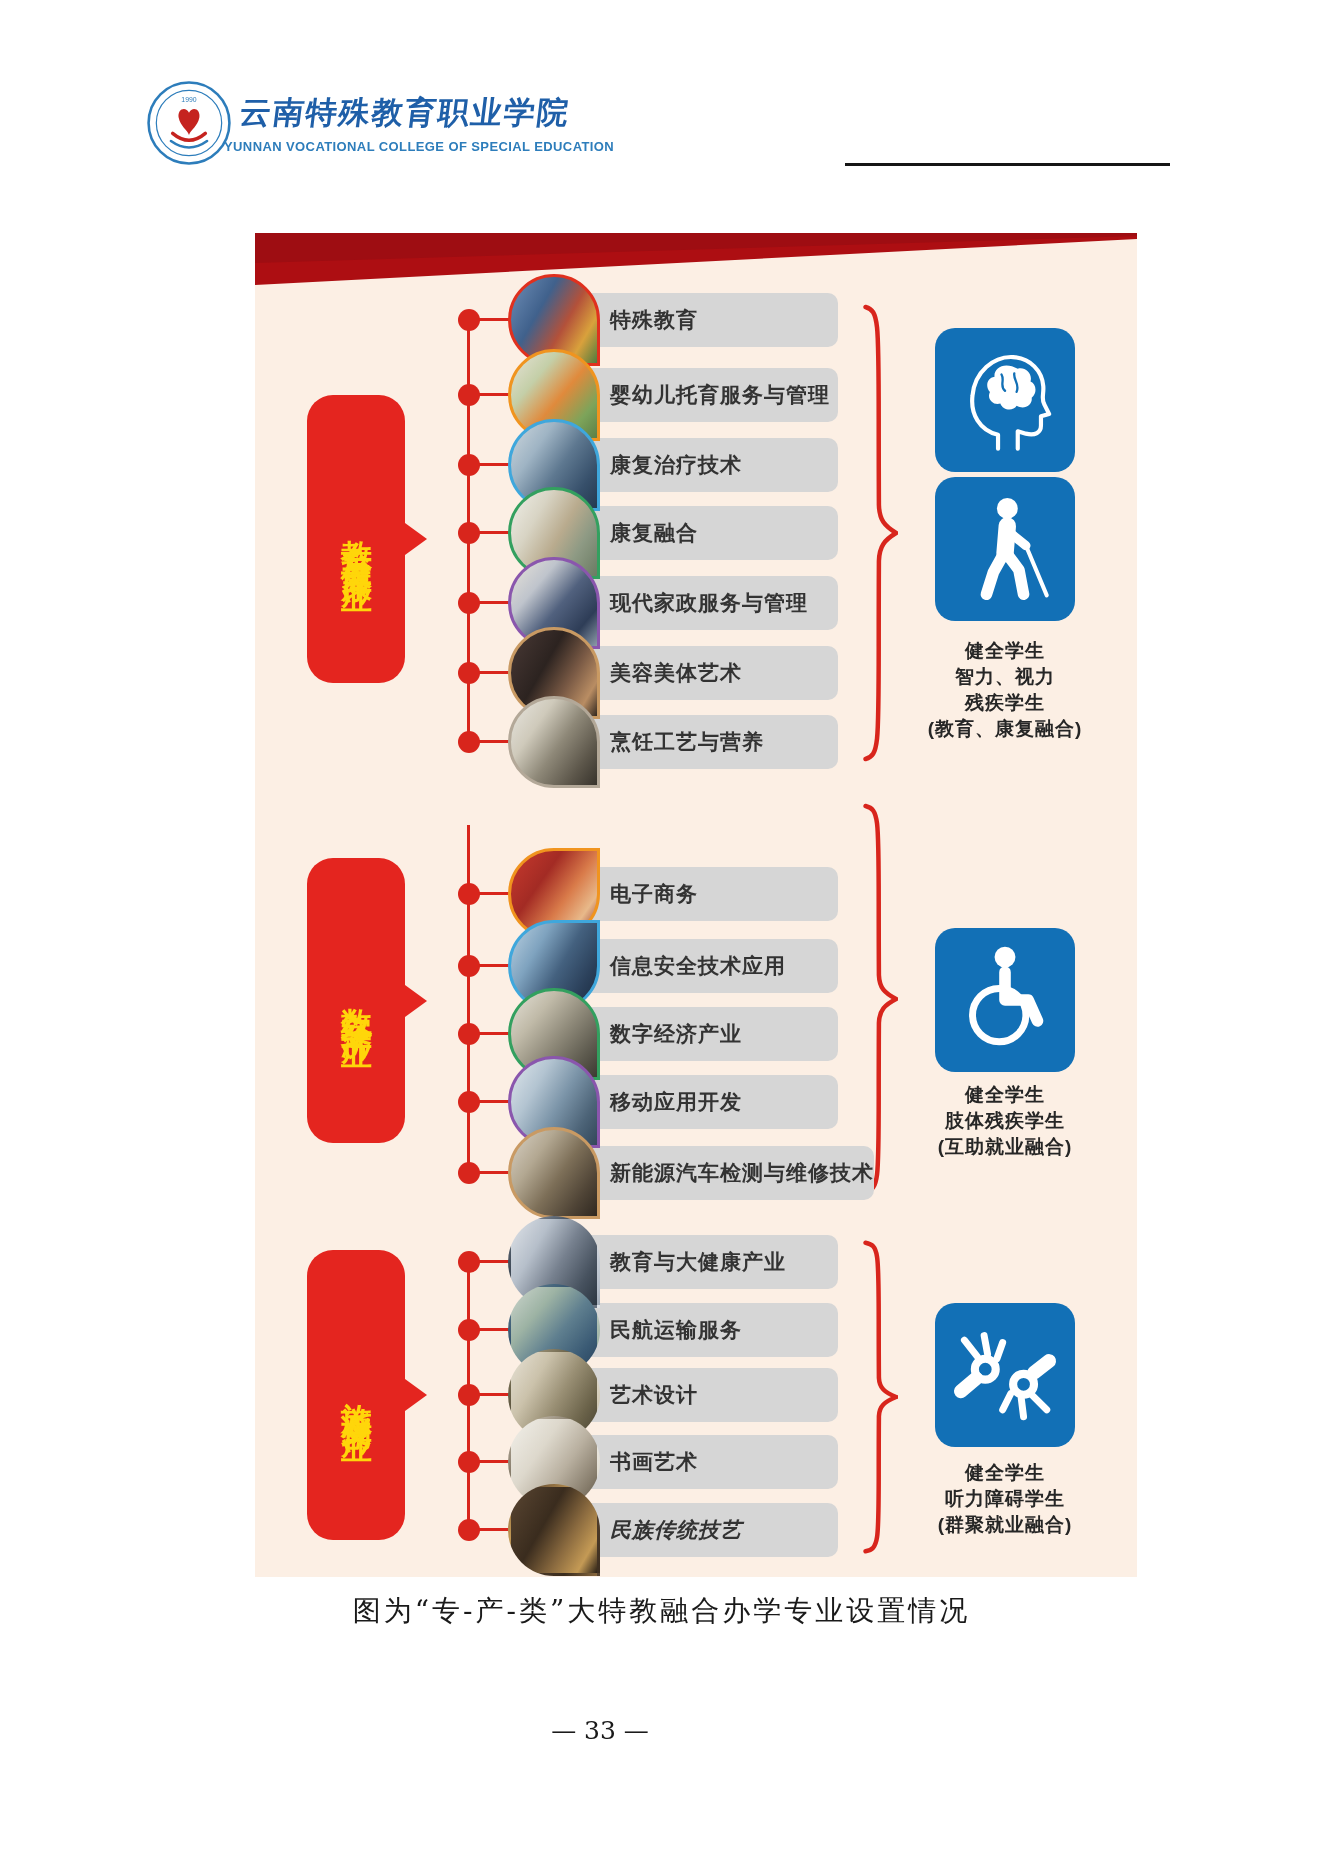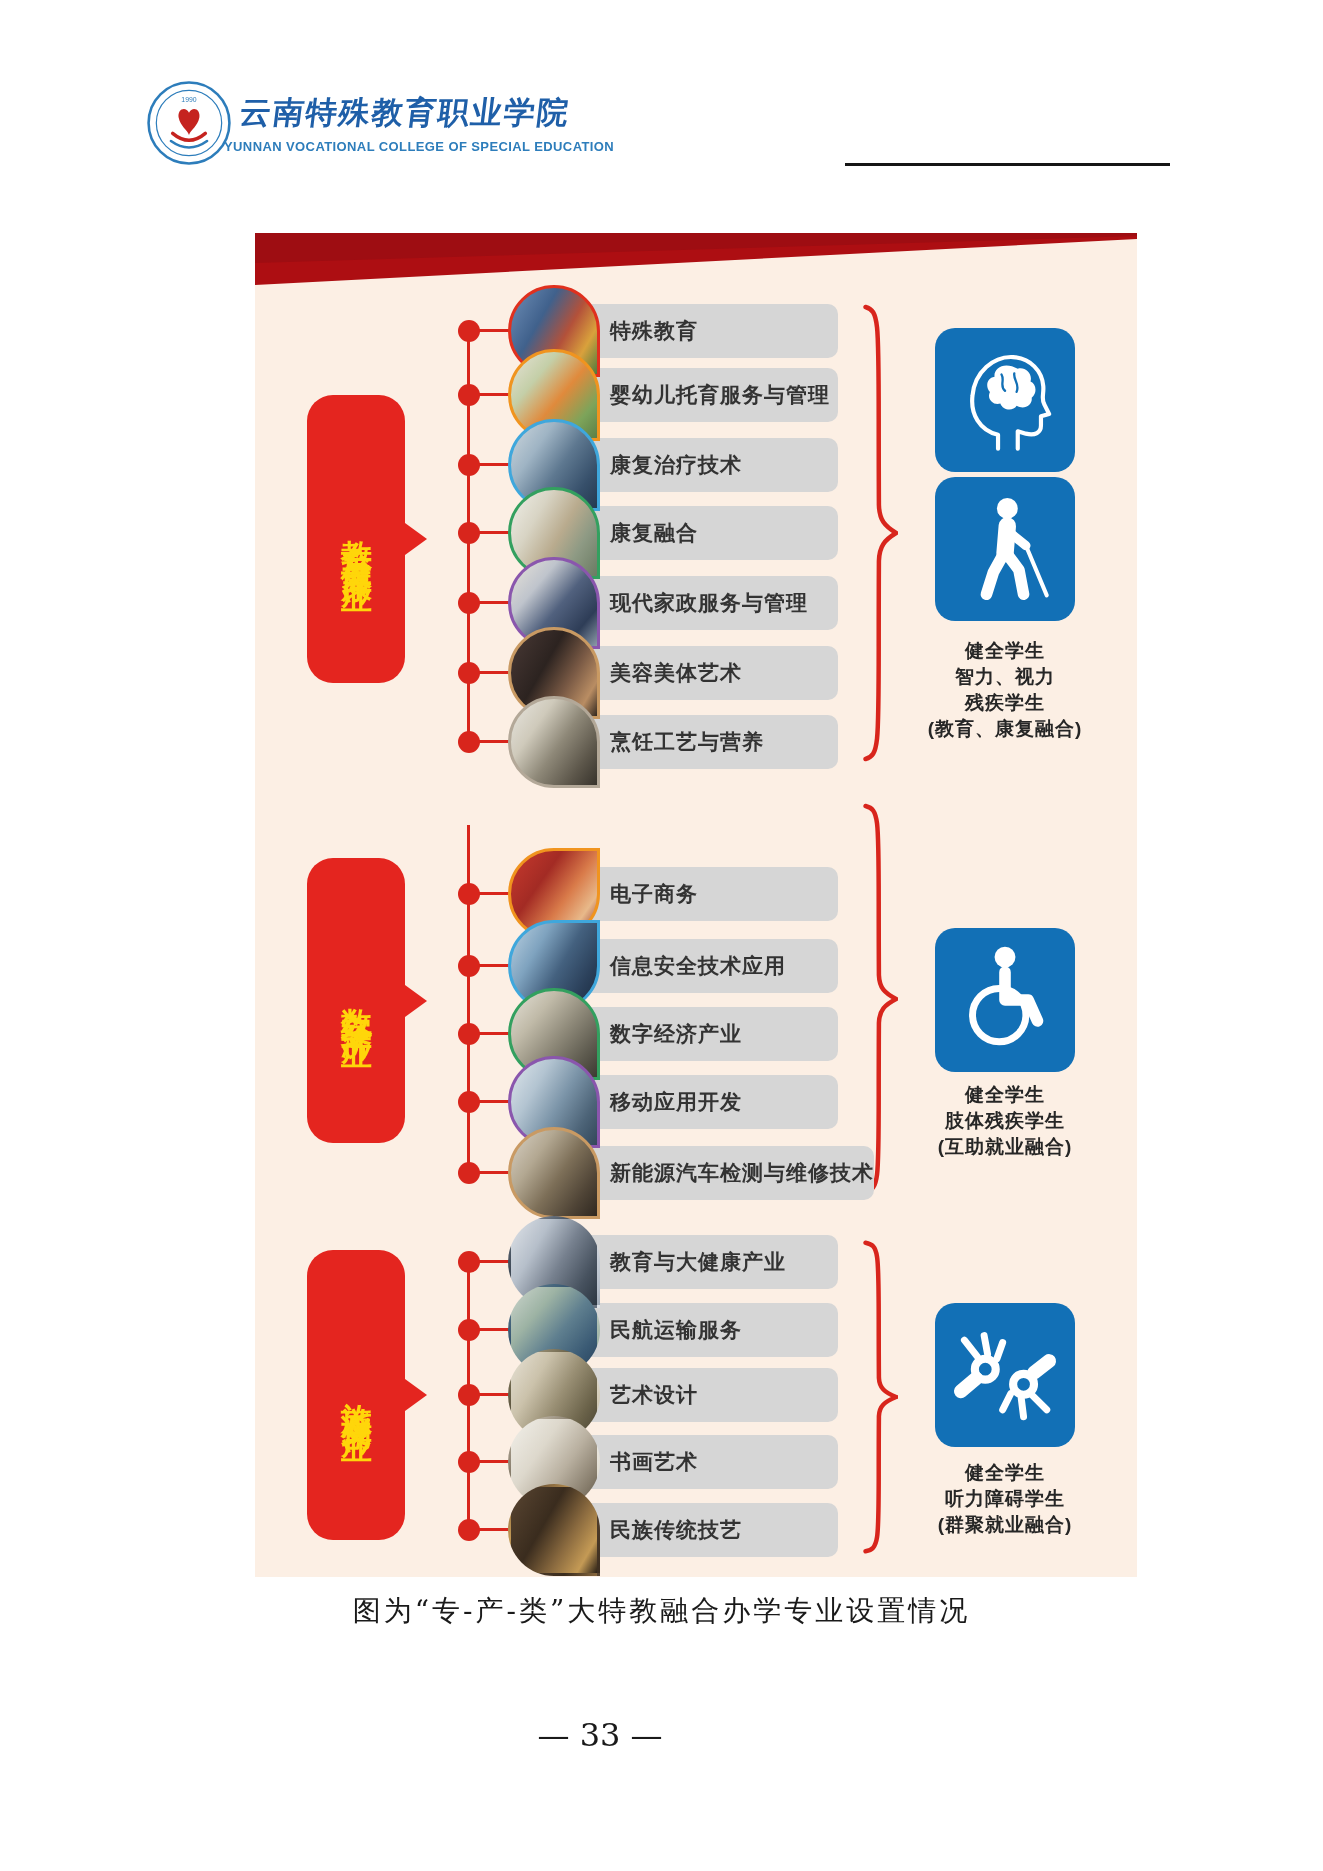--- a/index.html
+++ b/index.html
@@ -50,21 +50,21 @@
   .isq{position:absolute;left:935px;width:140px;height:144px;background:#1270b6;border-radius:20px;
         display:flex;align-items:center;justify-content:center;}
   .isq svg{width:116px;height:120px;}
   .ocap{position:absolute;left:860px;width:290px;text-align:center;font-weight:bold;
         font-size:19px;line-height:26px;color:#262626;letter-spacing:1px;}
 
   
   .caption{position:absolute;top:1592px;left:0;width:1323px;text-align:center;
         font-family:"DejaVu Serif",serif;font-size:28px;color:#1a1a1a;letter-spacing:3px;}
   .pagenum{position:absolute;top:1716px;left:470px;width:260px;text-align:center;
-        font-family:"DejaVu Serif",serif;font-size:32px;color:#1a1a1a;}
+        font-family:"DejaVu Serif",serif;font-size:25px;color:#1a1a1a;}
 </style>
 </head>
 <body>
 
 <div class="page">
 
   <div class="logo">
     <svg viewBox="0 0 100 100" width="86" height="86">
       <circle cx="50" cy="50" r="47" fill="#ffffff" stroke="#2d7dbb" stroke-width="3"></circle>
       <circle cx="50" cy="50" r="38" fill="none" stroke="#2d7dbb" stroke-width="1.4"></circle>
@@ -95,21 +95,21 @@
   </div>
   <div class="glabel" style="top:858px;height:285px;">
     <span>数字经济产业</span>
     <span class="garrow"></span>
   </div>
   <div class="glabel" style="top:1250px;height:290px;">
     <span>旅游文创产业</span>
     <span class="garrow"></span>
   </div>
 
-  <div class="row" style="top:285px;">
+  <div class="row" style="top:274px;">
     <span class="dot"></span>
     <span class="hline"></span>
     <span class="photo tbr" style="background: linear-gradient(120deg, rgb(111, 143, 183) 0%, rgb(64, 97, 140) 35%, rgb(179, 81, 58) 60%, rgb(217, 161, 60) 80%, rgb(79, 122, 63) 100%); border-color: rgb(224, 48, 30);"></span>
     <div class="bar">
         <span>特殊教育</span>
       </div>
   </div>
   <div class="row" style="top:349px;">
     <span class="dot"></span>
     <span class="hline"></span>
@@ -225,21 +225,21 @@
       </div>
   </div>
   <div class="row" style="top:1416px;">
     <span class="dot"></span>
     <span class="hline"></span>
     <span class="photo round" style="background: linear-gradient(125deg, rgb(242, 240, 234) 0%, rgb(221, 216, 204) 35%, rgb(185, 176, 160) 60%, rgb(133, 123, 106) 85%, rgb(90, 82, 69) 100%); border-color: transparent;"></span>
     <div class="bar">
         <span>书画艺术</span>
       </div>
   </div>
-  <div class="row" style="top:1484px;">
+  <div class="row" style="top:1484px;font-style:italic;">
     <span class="dot"></span>
     <span class="hline"></span>
     <span class="photo tbr" style="background: linear-gradient(120deg, rgb(90, 70, 50) 0%, rgb(58, 44, 30) 40%, rgb(138, 106, 63) 65%, rgb(196, 154, 85) 85%, rgb(42, 32, 22) 100%); border-color: transparent;"></span>
     <div class="bar">
         <span>民族传统技艺</span>
       </div>
   </div>
 
   <svg class="brace" style="top:300px;height:466px;" viewBox="0 0 44 400" preserveAspectRatio="none">
     <path d="M10,6 C27,10 23,22 24,176 C24.5,189 30,194 42,200 C30,206 24.5,211 24,224 C23,378 27,390 10,394"></path>

